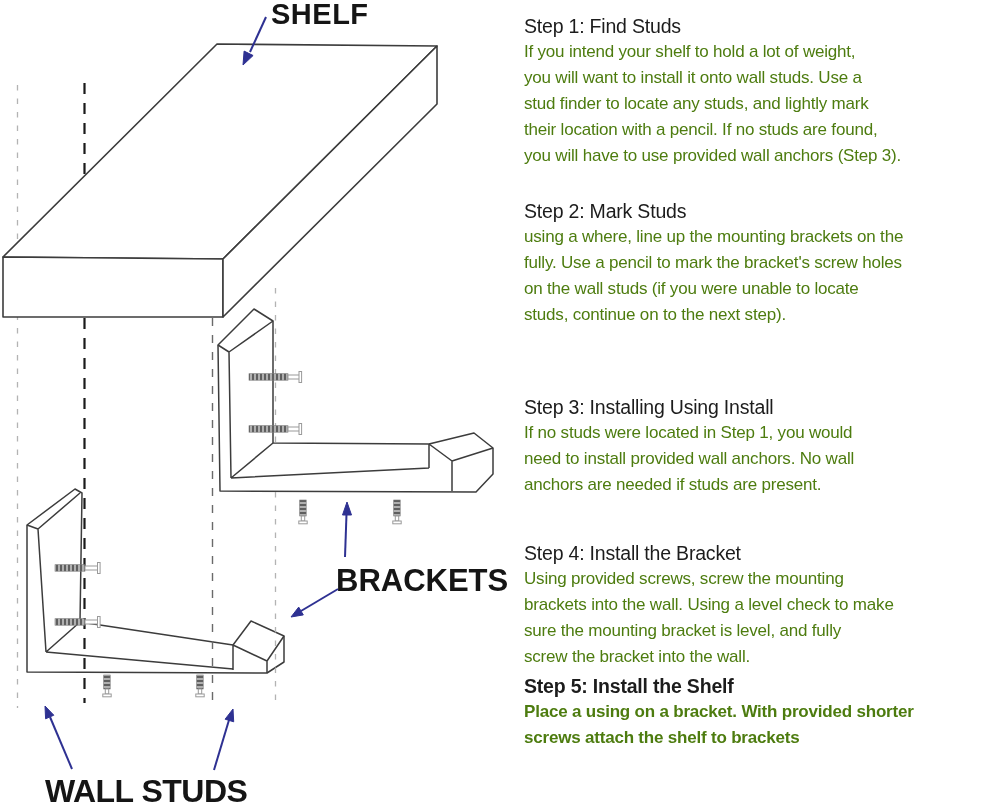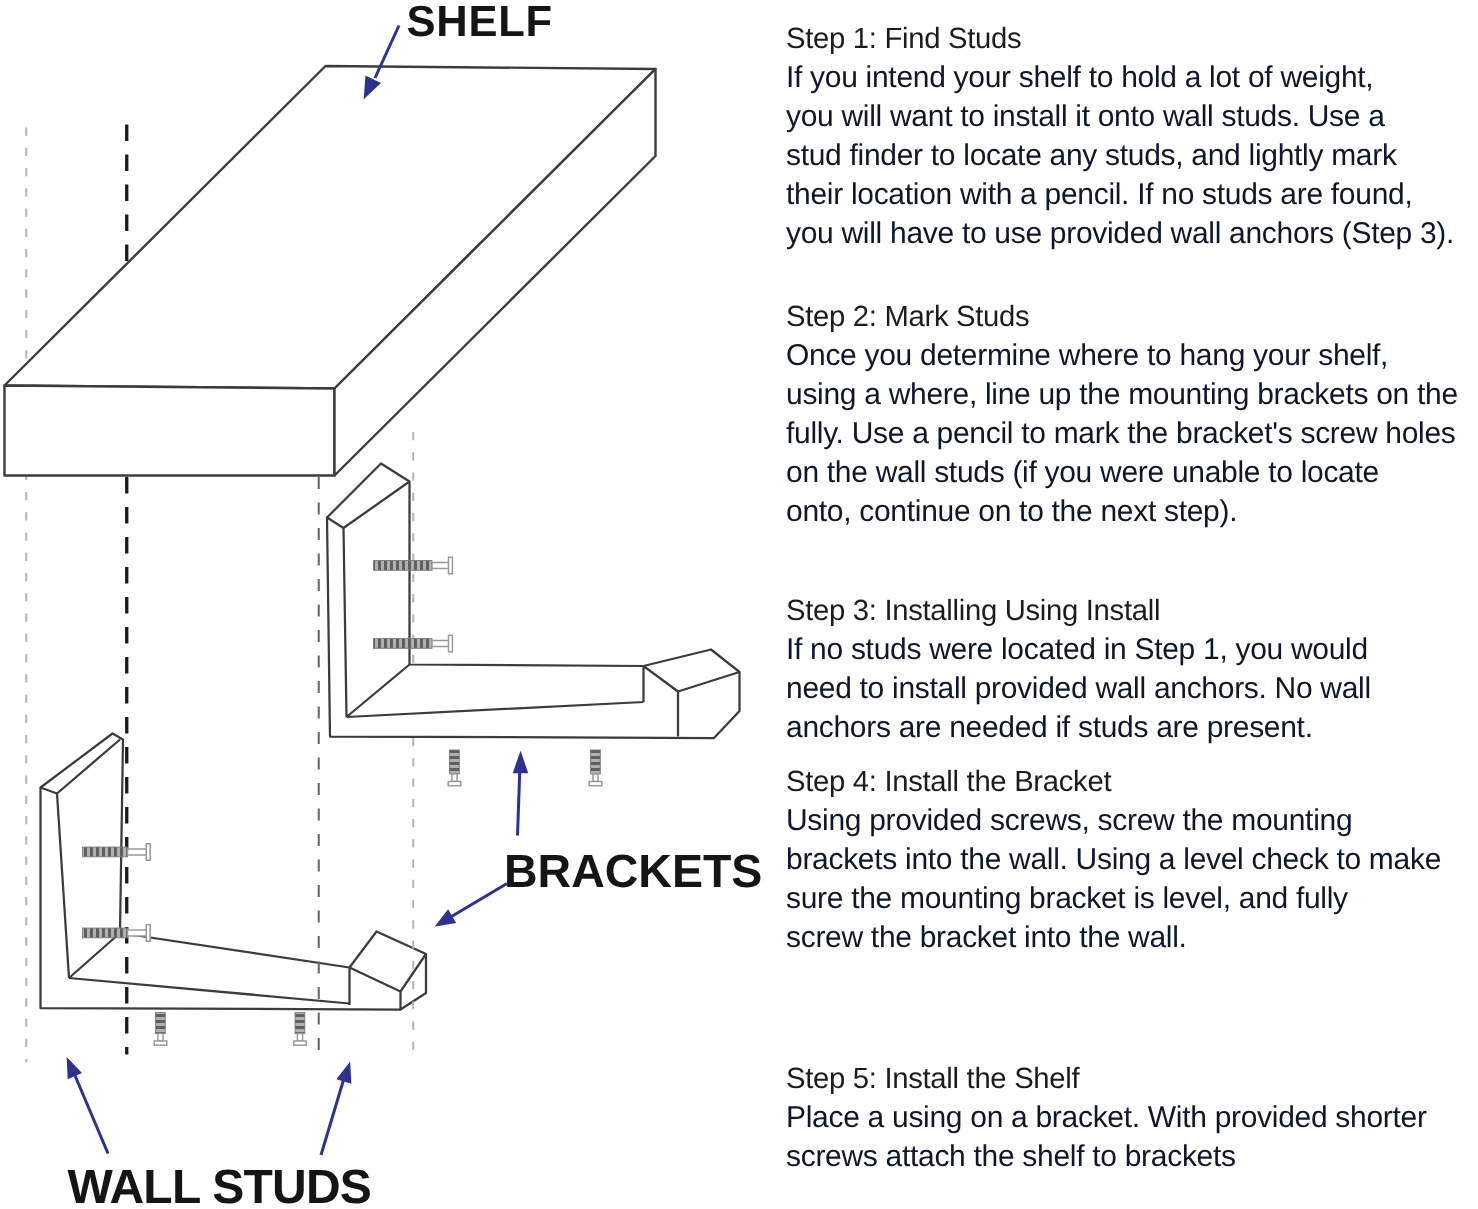--- a/index.html
+++ b/index.html
@@ -11,21 +11,21 @@
   .svg-label{
     font-family:"Liberation Sans",sans-serif;
     font-weight:600;fill:#151515;
   }
   .steps-panel{position:absolute;left:524px;top:0;width:461px;height:665px;}
   .step-block{position:absolute;left:0;width:461px;}
   .step-heading{
     font-size:19.5px;line-height:26px;letter-spacing:-0.2px;white-space:nowrap;color:#1c1c1c;
   }
   .step-line{
-    font-size:20px;line-height:26px;letter-spacing:-0.2px;white-space:nowrap;color:#0f172a;
+    font-size:17px;line-height:26px;letter-spacing:-0.2px;white-space:nowrap;color:#4d7c0f;
   }
 </style>
 </head>
 <body>
 
 <div class="canvas">
 
   <svg class="diagram-svg" width="520" height="806" viewBox="0 0 520 806">
     <defs>
       <pattern id="thrH" width="4" height="10" patternUnits="userSpaceOnUse">
@@ -136,38 +136,37 @@
       <div class="step-block" style="top: 13px;">
         <div class="step-heading">Step 1: Find Studs</div>
         <div class="step-line">If you intend your shelf to hold a lot of weight,</div>
         <div class="step-line">you will want to install it onto wall studs. Use a</div>
         <div class="step-line">stud finder to locate any studs, and lightly mark</div>
         <div class="step-line">their location with a pencil. If no studs are found,</div>
         <div class="step-line">you will have to use provided wall anchors (Step 3).</div>
       </div>
       <div class="step-block" style="top: 198px;">
         <div class="step-heading">Step 2: Mark Studs</div>
-        <div class="step-line">Once you determine where to hang your shelf,</div>
         <div class="step-line">using a where, line up the mounting brackets on the</div>
         <div class="step-line">fully. Use a pencil to mark the bracket's screw holes</div>
         <div class="step-line">on the wall studs (if you were unable to locate</div>
-        <div class="step-line">onto, continue on to the next step).</div>
+        <div class="step-line">studs, continue on to the next step).</div>
       </div>
       <div class="step-block" style="top: 394px;">
         <div class="step-heading">Step 3: Installing Using Install</div>
         <div class="step-line">If no studs were located in Step 1, you would</div>
         <div class="step-line">need to install provided wall anchors. No wall</div>
         <div class="step-line">anchors are needed if studs are present.</div>
       </div>
-      <div class="step-block" style="top: 508px;">
+      <div class="step-block" style="top: 540px;">
         <div class="step-heading">Step 4: Install the Bracket</div>
         <div class="step-line">Using provided screws, screw the mounting</div>
         <div class="step-line">brackets into the wall. Using a level check to make</div>
         <div class="step-line">sure the mounting bracket is level, and fully</div>
         <div class="step-line">screw the bracket into the wall.</div>
       </div>
-      <div class="step-block" style="top: 706px;">
+      <div class="step-block" style="top: 673px; font-weight: bold;">
         <div class="step-heading">Step 5: Install the Shelf</div>
         <div class="step-line">Place a using on a bracket. With provided shorter</div>
         <div class="step-line">screws attach the shelf to brackets</div>
       </div>
     </div>
 </div>
 
 </body></html>

